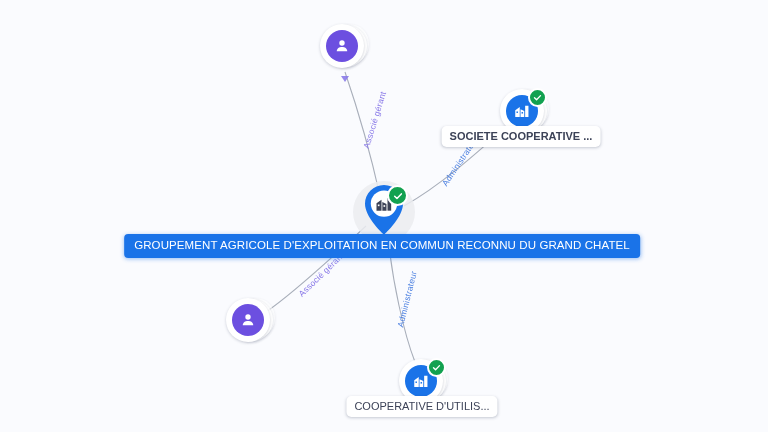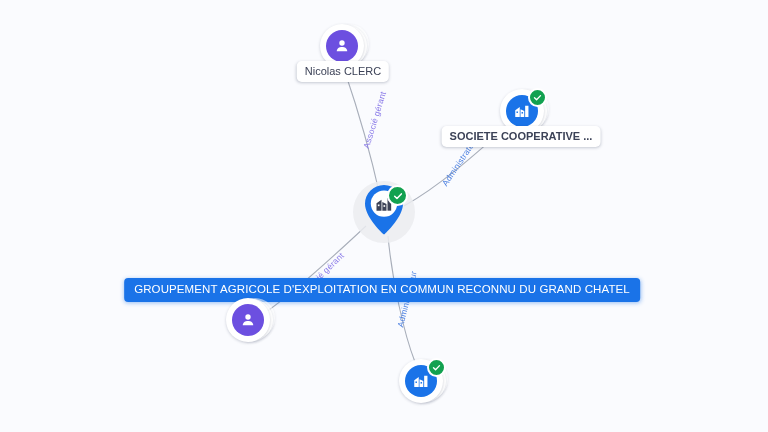--- a/index.html
+++ b/index.html
@@ -49,21 +49,20 @@
     position:absolute;transform:translate(-50%,0);
     background:#ffffff;color:#3c4257;
     font-size:11px;line-height:1;
     padding:5px 8px;border-radius:5px;white-space:nowrap;
     box-shadow:0 1px 3px rgba(40,50,80,.25);
   }
   .label.selected{
     background:#1a73e8;color:#ffffff;font-size:11.5px;
     padding:6px 10px;border-radius:4px;letter-spacing:.1px;
     box-shadow:0 1px 4px rgba(26,115,232,.45);
-    margin-top:44px;
   }
   
   .elabel{
     position:absolute;font-size:8.5px;letter-spacing:.2px;white-space:nowrap;
     transform-origin:0 50%;
   }
   .elabel.purple{color:#8a7ae8;}
   .elabel.blue{color:#4a7fe0;}
 </style>
 </head>
@@ -98,21 +97,20 @@
       <div class="card c2"></div>
       <div class="card c1"></div>
       <div class="disc person">
         <svg width="18" height="18" viewBox="0 0 24 24" fill="#ffffff">
           <circle cx="12" cy="8" r="3.6"></circle>
           <path d="M5 19c0-3.6 3.2-5.6 7-5.6s7 2 7 5.6z"></path>
         </svg>
       </div>
     </div>
   </div>
-  <div class="label" style="left:343px;top:61px;">Nicolas CLERC</div>
 
   <div class="node" style="left:523px;top:111px;">
     <div class="stack">
       <div class="card c3"></div>
       <div class="card c2"></div>
       <div class="card c1"></div>
       <div class="disc company">
         <svg width="18" height="18" viewBox="0 0 24 24" fill="#ffffff">
           <path d="M3 20V11l6-4.2V20z"></path>
           <path d="M10 20V9.5l5 2.4V20z"></path>
@@ -183,14 +181,15 @@
           <rect x="11.4" y="13.4" width="2" height="2" fill="#1a73e8"></rect>
         </svg>
       </div>
       <div class="badge">
         <svg width="9" height="9" viewBox="0 0 24 24" fill="none" stroke="#ffffff" stroke-width="3.6" stroke-linecap="round" stroke-linejoin="round">
           <path d="M4 12.5l5.5 5.5L20 7"></path>
         </svg>
       </div>
     </div>
   </div>
+  <div class="label" style="left:422px;top:396px;">COOPERATIVE D'UTILIS...</div>
 
 </div>
 
 </body></html>

